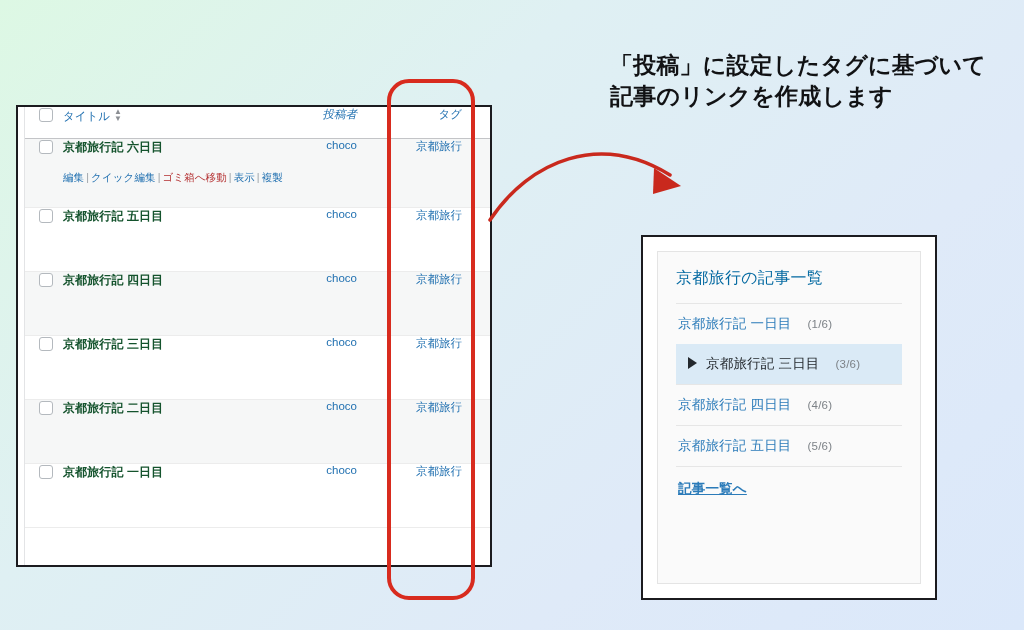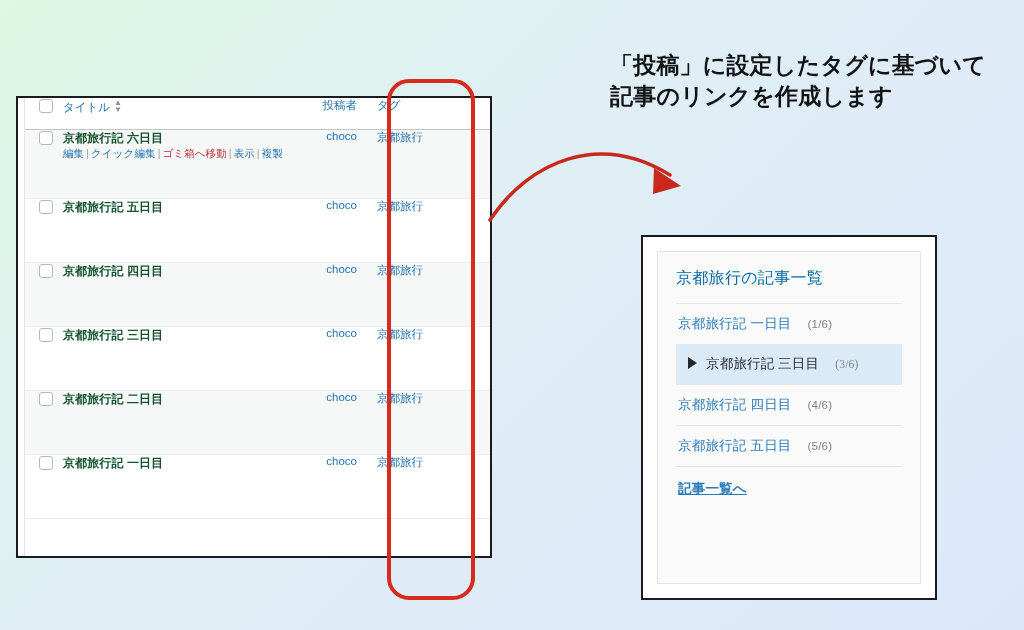--- a/index.html
+++ b/index.html
@@ -26,21 +26,21 @@
     font-weight: bold;
     color: #111214;
     letter-spacing: 0.2px;
     white-space: pre-line;
   }
 
   
   #wp-table-window {
     position: absolute;
     left: 16px;
-    top: 96px;
+    top: 105px;
     width: 476px;
     height: 462px;
     background: #ffffff;
     border: 2px solid #1b1b1f;
     box-sizing: border-box;
     overflow: hidden;
   }
   .wp-inner {
     position: absolute;
     left: 6px;
@@ -115,34 +115,35 @@
 
   td.col-cb { padding-top: 11px; }
   .post-title {
     color: #14532d;
     font-weight: bold;
     font-size: 12px;
     letter-spacing: 0.1px;
     display: inline-block;
   }
   .row-actions {
-    margin-top: 0;
+    margin-top: 15px;
     font-size: 10.5px;
     color: #787c82;
     letter-spacing: 0.1px;
     white-space: nowrap;
   }
   .row-actions a { color: #2271b1; text-decoration: none; }
   .row-actions a.trash { color: #b32d2e; }
   .row-actions .sep { color: #9aa0a6; padding: 0 2px; }
 
   .author-cell,
   .tag-cell {
     color: #2271b1;
     font-size: 11.5px;
+    text-align: right;
   }
   .author-cell { text-align: right; padding-right: 10px; }
   .tag-cell    { padding-left: 10px; }
 
   .row-h1 td { height: 68px; }
   .row-h  td { height: 63px; }
 
   
   #tag-highlight {
     position: absolute;
@@ -202,21 +203,20 @@
     white-space: nowrap;
   }
   .link-row:first-of-type { border-top: none; padding-top: 4px; }
   .link-row a { color: #2b7bb9; text-decoration: none; }
   .link-row .counter { color: #7d8287; font-size: 11.5px; margin-left: 16px; }
   .link-row.current {
     background: #daeaf6;
     border-top: none;
     padding-left: 12px;
     color: #23282d;
-    font-family: Liberation Serif, serif;
   }
   .link-row.current .cur-title { color: #23282d; }
   .tri {
     display: inline-block;
     width: 0; height: 0;
     border-left: 9px solid #23282d;
     border-top: 6px solid transparent;
     border-bottom: 6px solid transparent;
     margin-right: 9px;
     position: relative;
@@ -239,21 +239,21 @@
     <table class="wp-list">
       <thead>
         <tr>
           <th class="col-cb">
             <span class="cb-box"></span>
           </th>
           <th class="col-title">
             <span class="head-label">タイトル</span><span class="sort-arrows"><i>▲</i><i>▼</i></span>
           </th>
           <th class="col-auth">
-            <div class="author-cell" style="color:#2271b1;padding-right:10px;">投稿者</div>
+            <div class="author-cell" style="color:#2271b1;padding-right:10px;font-style:italic;">投稿者</div>
           </th>
           <th class="col-tag">
             <div class="tag-cell">タグ</div>
           </th>
           <th class="col-end"></th>
         </tr>
       </thead>
       <tbody>
 
         <tr class="shade row-h1">

